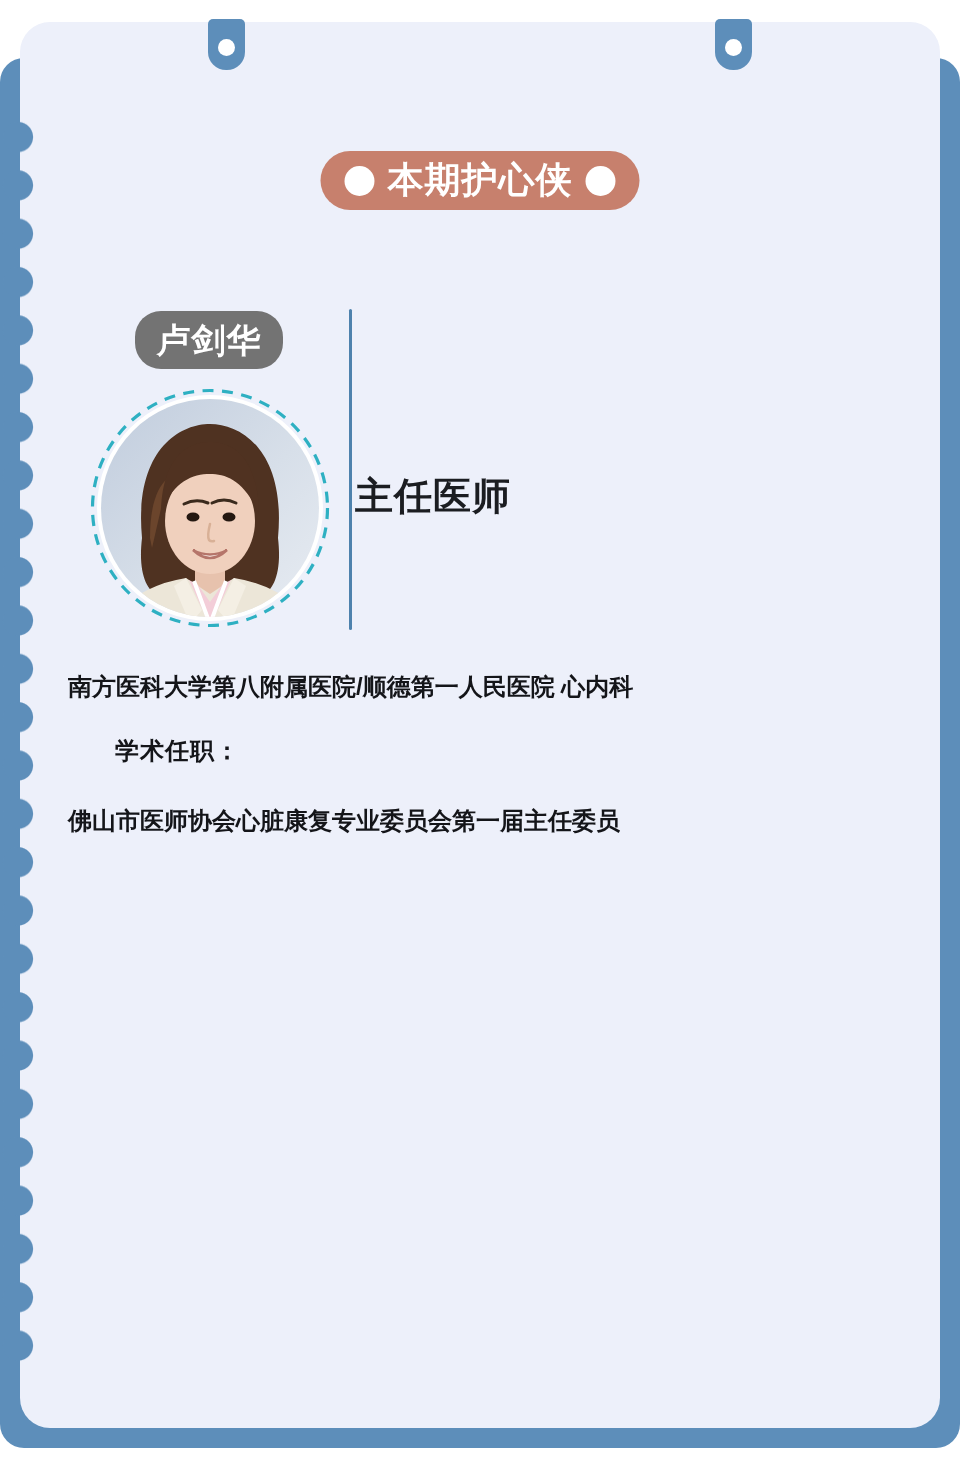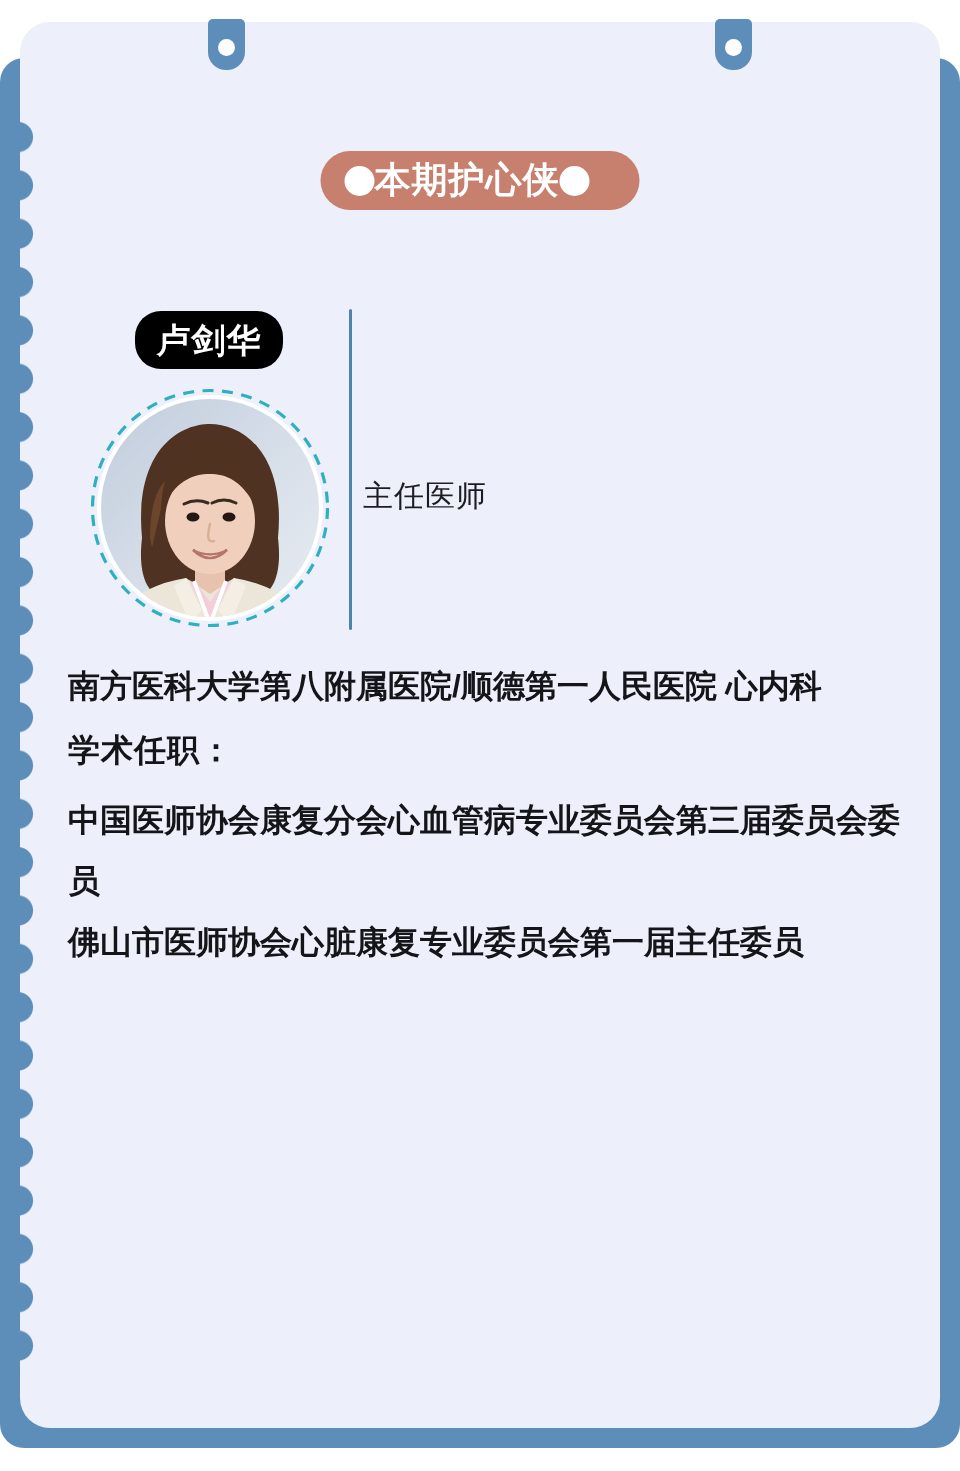--- a/index.html
+++ b/index.html
@@ -32,54 +32,54 @@
   .clip-left{left:208px;}
   .clip-right{left:715px;}
   .clip-hole{
     position:absolute;left:10px;top:20px;width:17px;height:17px;
     background:#ffffff;border-radius:50%;
   }
   
   .badge{
     position:absolute;left:50%;transform:translateX(-50%);top:151px;
     width:319px;height:59px;border-radius:30px;background:#c7806d;
-    display:flex;align-items:center;
+    display:flex;align-items:center;justify-content:space-between;
     padding:0 24px;box-sizing:border-box;
   }
   .badge-dot{width:30px;height:30px;border-radius:50%;background:#ffffff;flex:0 0 auto;}
   .badge-label{
     color:#ffffff;font-size:36px;font-weight:700;letter-spacing:1px;
     white-space:nowrap;line-height:1;padding-bottom:2px;
   }
   
   .name-tag{
     position:absolute;left:135px;top:311px;width:148px;height:58px;
-    background:#000000;border-radius:26px;
+    background:#737373;border-radius:26px;
     display:flex;align-items:center;justify-content:center;
   }
   .name-tag span{color:#ffffff;font-size:34px;font-weight:700;letter-spacing:1px;line-height:1;}
   
   .divider{
     position:absolute;left:349px;top:309px;width:3px;height:321px;
     background:#4e82ad;border-radius:2px;
   }
   
   .photo{position:absolute;left:90px;top:388px;width:240px;height:240px;}
   
   .doc-title{
-    position:absolute;left:363px;top:480px;
-    font-size:30px;font-weight:400;color:#1b1d21;letter-spacing:1px;line-height:32px;
+    position:absolute;left:355px;top:480px;
+    font-size:38px;font-weight:700;color:#1b1d21;letter-spacing:1px;line-height:32px;
   }
   
   .bio{
     position:absolute;left:68px;top:656px;width:856px;
-    color:#141519;font-size:32px;font-weight:700;
+    color:#141519;font-size:24px;font-weight:700;
   }
   .bio-line{line-height:61px;}
-  .bio-heading{line-height:61px;margin-top:3px;font-weight:900;letter-spacing:1px;}
+  .bio-heading{line-height:61px;margin-top:3px;font-weight:900;letter-spacing:1px;margin-left:47px;}
   .positions{margin-top:9px;}
 </style>
 </head>
 <body>
 
 <div class="stage">
 
   <div class="board"></div>
   <div class="card"></div>
   <div class="scallops"></div>
@@ -151,18 +151,17 @@
       <circle cx="120" cy="120" r="117.5" fill="none" stroke="#2eb0c2" stroke-width="3.2" stroke-dasharray="11 8.5"></circle>
     </svg>
   </div>
 
   <div class="doc-title">主任医师</div>
 
   <div class="bio">
     <div class="bio-line">南方医科大学第八附属医院/顺德第一人民医院 心内科</div>
     <div class="bio-heading">学术任职：</div>
     <div class="positions">
-      <div class="bio-line">中国医师协会康复分会心血管病专业委员会第三届委员会委员</div>
       <div class="bio-line">佛山市医师协会心脏康复专业委员会第一届主任委员</div>
     </div>
   </div>
 
 </div>
 
 </body></html>

